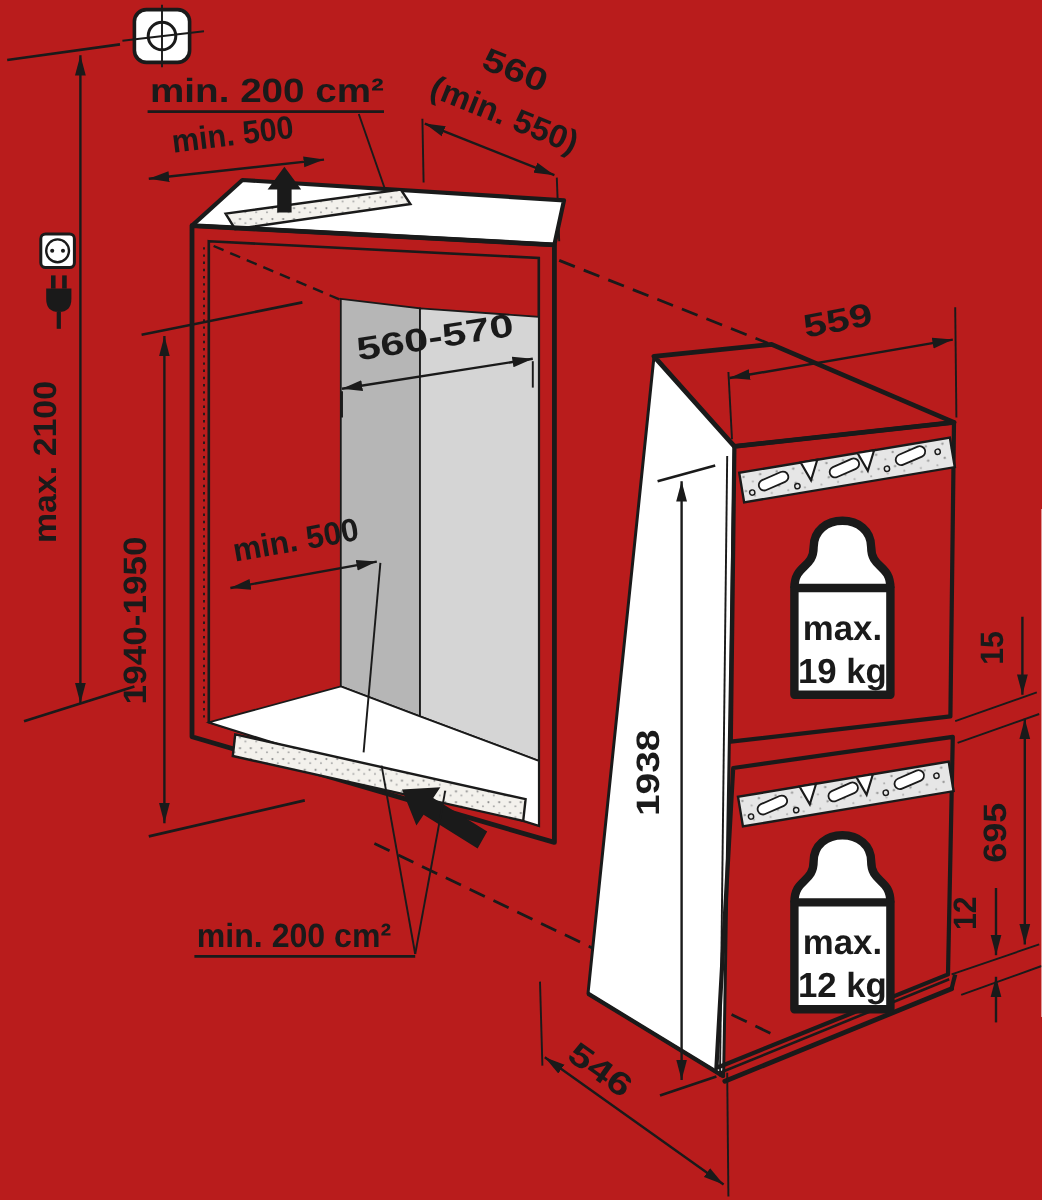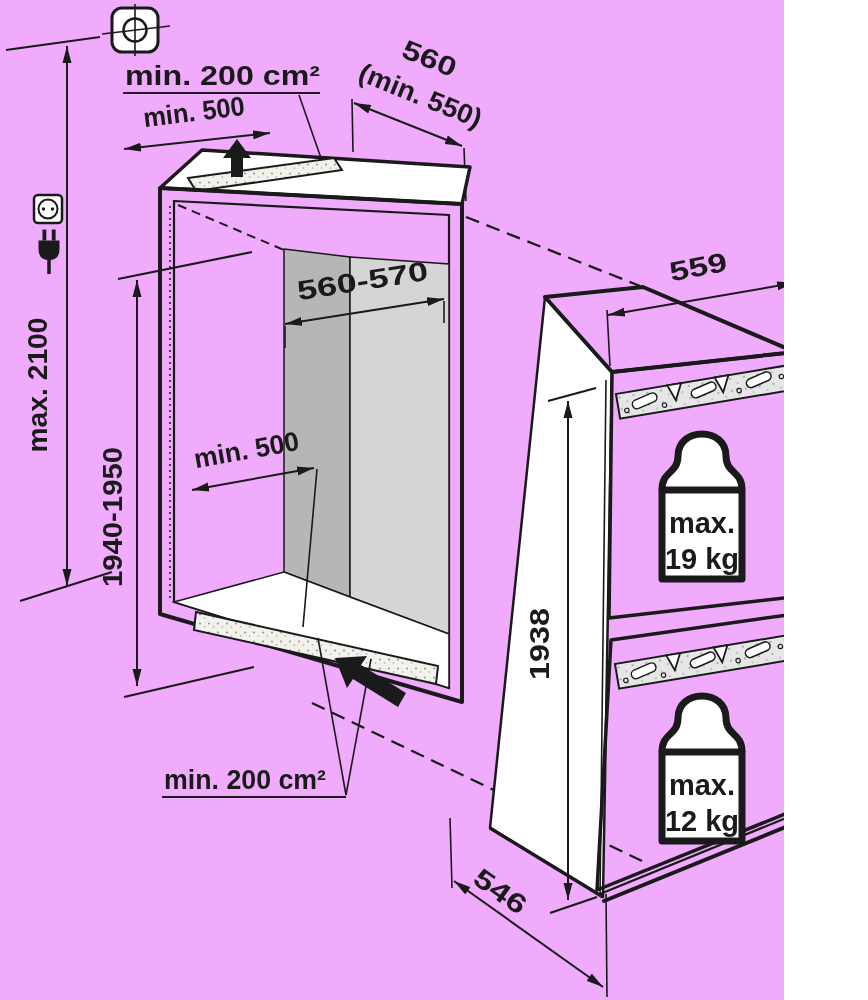--- a/index.html
+++ b/index.html
@@ -1,16 +1,16 @@
 <!DOCTYPE html>
 <html><head>
 <meta charset="utf-8">
 <style>
   html,body{margin:0;padding:0;background:#fff;}
-  #stage{position:relative;width:784px;height:1000px;background:#f0abfc;overflow:hidden;
+  #stage{position:relative;width:868px;height:1000px;background:#b91c1c;overflow:hidden;
          font-family:"Liberation Sans",sans-serif;}
   svg{position:absolute;left:0;top:0;}
   text{font-family:"Liberation Sans",sans-serif;font-weight:700;fill:#1a1a1a;}
   .dim{font-size:27px;}
   .big{font-size:28px;}
   .wt{font-size:29px;}
   .thin{stroke:#1a1a1a;stroke-width:1.6;fill:none;}
   .med{stroke:#1a1a1a;stroke-width:2.2;fill:none;}
   .heavy{stroke:#1a1a1a;stroke-width:4;fill:none;stroke-linejoin:round;stroke-linecap:round;}
   .heavy35{stroke:#1a1a1a;stroke-width:3.5;fill:none;stroke-linejoin:round;}

